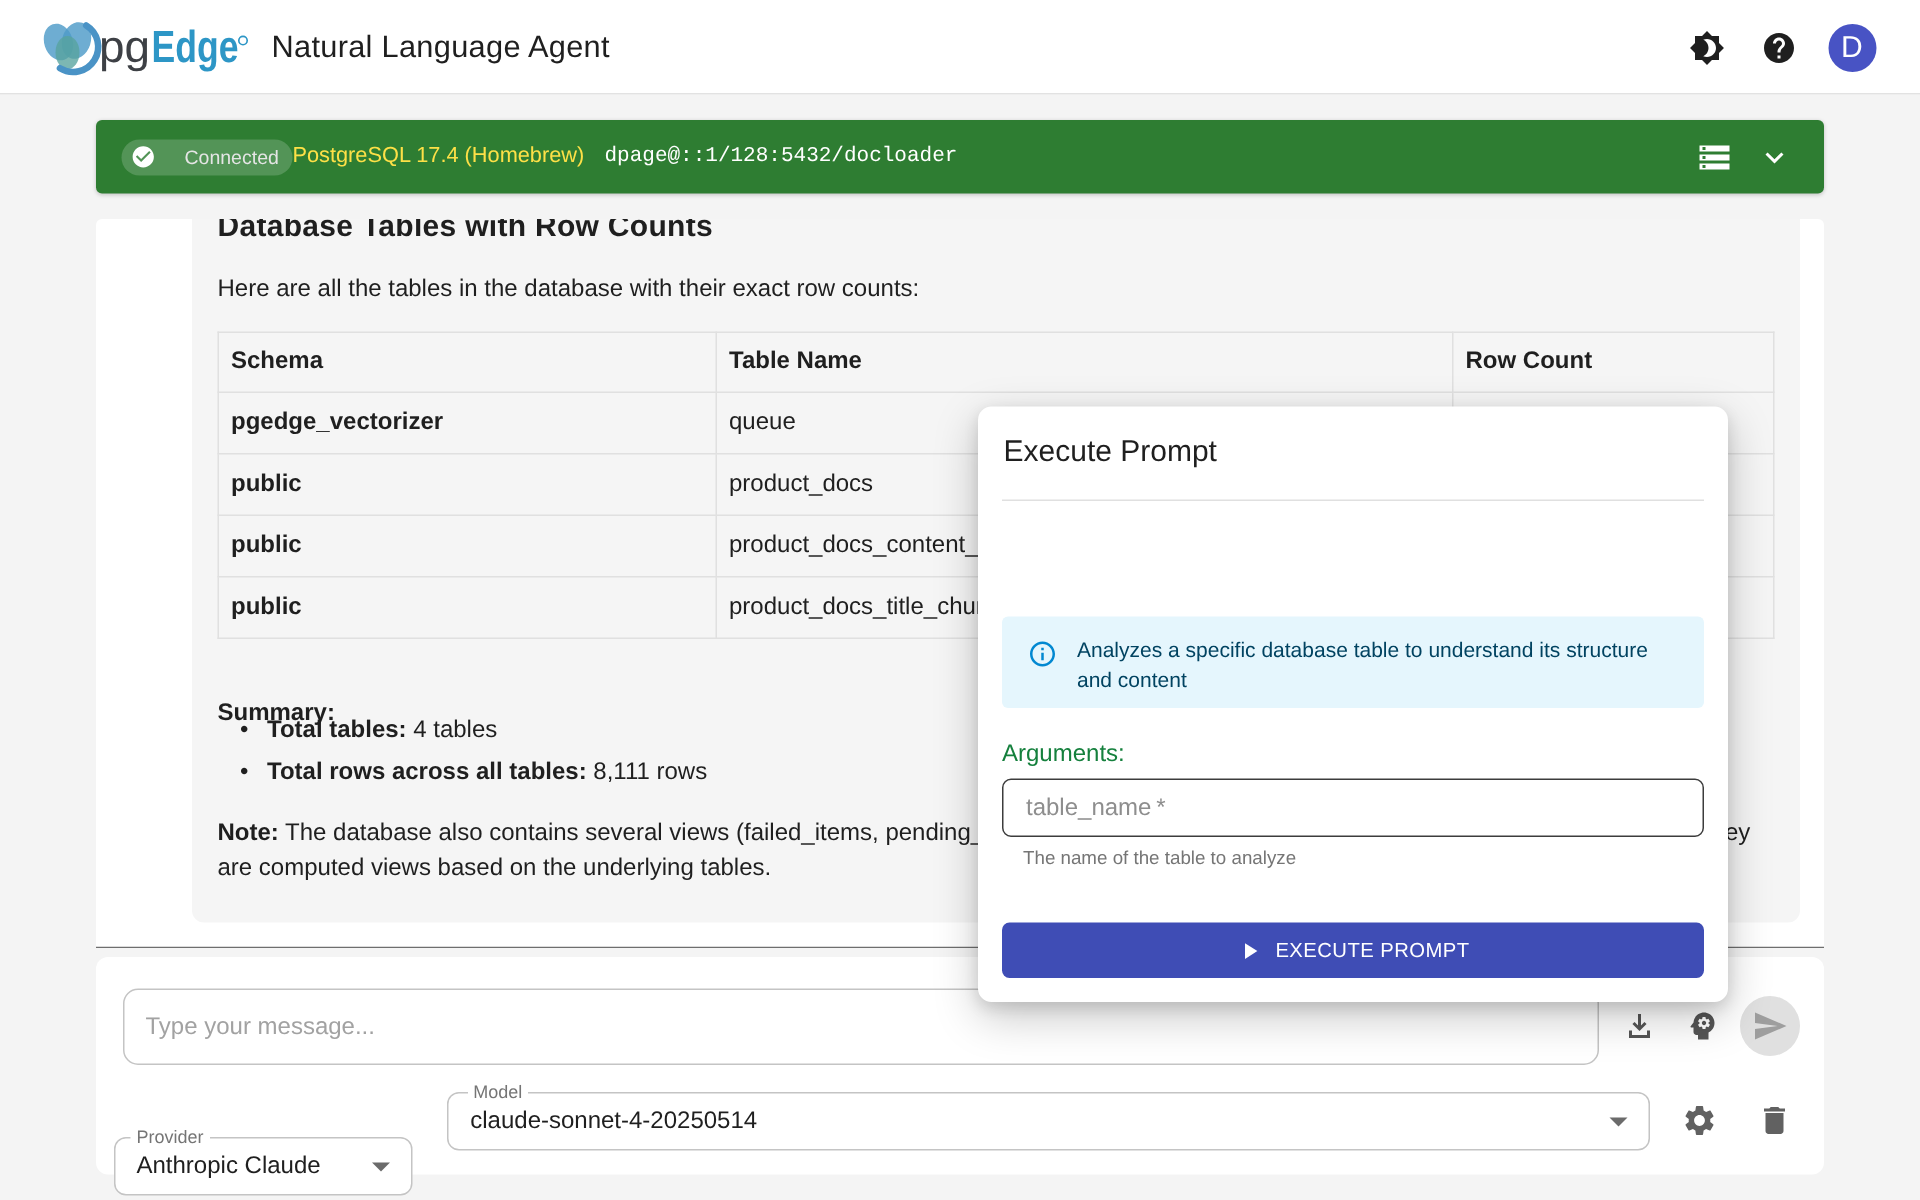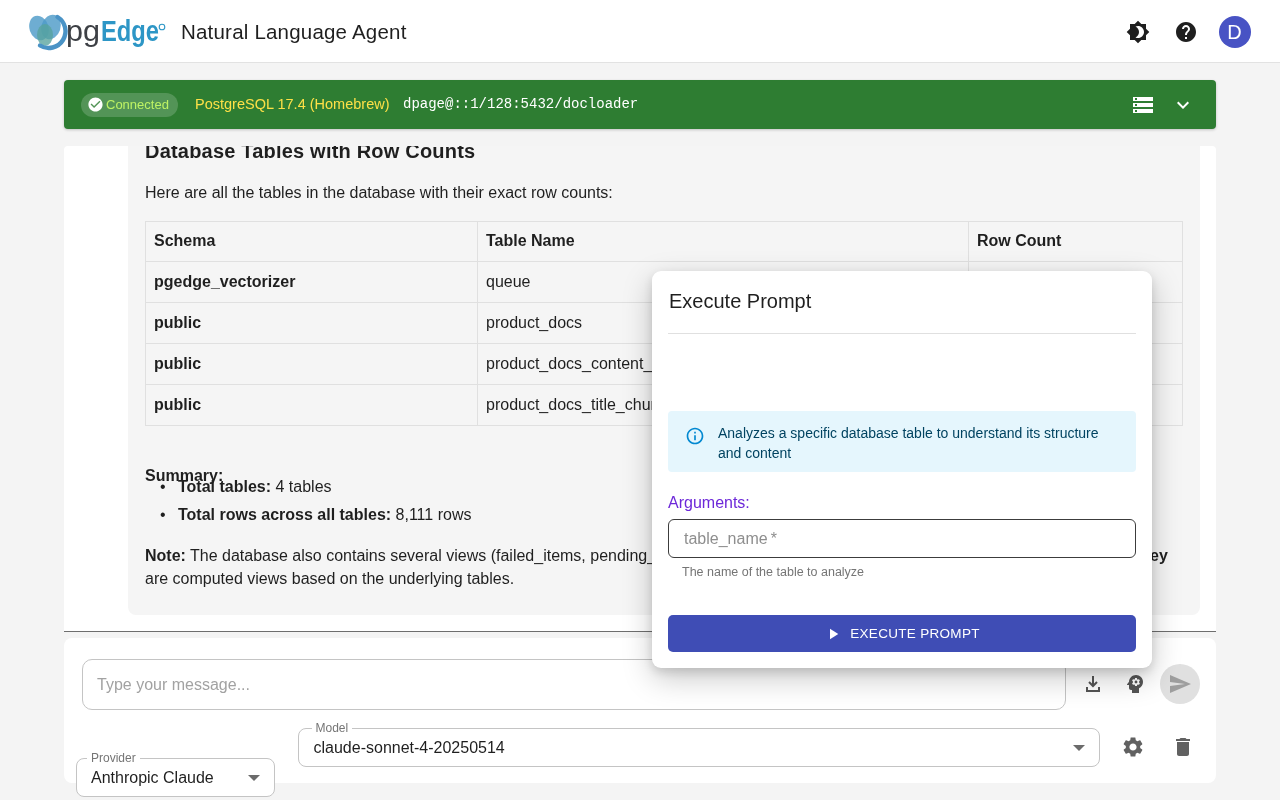--- a/index.html
+++ b/index.html
@@ -4,21 +4,21 @@
 <style>
 * { margin:0; padding:0; box-sizing:border-box; }
 html,body { width:1280px; height:800px; overflow:hidden; }
 body { font-family:"Liberation Sans", sans-serif; background:#f4f4f4; position:relative; color:#1f1f1f; }
 .abs { position:absolute; }
 
 #header { left:0; top:0; width:1280px; height:63px; background:#fff; border-bottom:1px solid #e2e2e2; }
 #apptitle { left:181px; top:0; height:63px; line-height:63px; font-size:20.5px; color:#1f1f1f; letter-spacing:0.2px; }
 
 #greenbar { left:64px; top:80px; width:1152px; height:49px; background:#2e7d32; border-radius:4px; box-shadow:0 1px 3px rgba(0,0,0,0.2); }
-#chip { left:17px; top:12.5px; height:24px; border-radius:12px; background:rgba(255,255,255,0.18); color:#bef264; font-size:13px; padding:0 9px 0 6px; display:flex; align-items:center; gap:2px; }
+#chip { left:17px; top:12.5px; height:24px; border-radius:12px; background:rgba(255,255,255,0.18); color:#e5e5e5; font-size:13px; padding:0 9px 0 6px; display:flex; align-items:center; gap:19px; }
 #pgtext { left:131px; top:0; height:49px; line-height:49px; color:#fde047; font-size:14.5px; }
 #monotext { left:339px; top:0; height:49px; line-height:49px; color:#fff; font-family:"Liberation Mono", monospace; font-size:14px; }
 
 #panel { left:64px; top:146px; width:1152px; height:486px; background:#fff; border-bottom:1px solid #6e6e6e; border-radius:4px 4px 0 0; overflow:hidden; }
 #bubble { left:64px; top:-12px; width:1072px; height:481px; background:#f5f5f5; border-radius:8px; }
 
 table { border-collapse:collapse; }
 #dbtable { position:absolute; left:81px; top:74.5px; width:1038px; }
 #dbtable th, #dbtable td { border:1px solid #e0e0e0; font-size:16px; text-align:left; padding:0 8px; }
 #dbtable th { height:40px; font-weight:bold; }
@@ -106,21 +106,21 @@
           <td>3,868</td>
         </tr>
   </tbody>
     </table>
   <div class="abs" style="left:81px; top:301px; font-size:16px; font-weight:bold;margin-top:20px;">Summary:</div>
   <div class="abs" style="left:96px; top:332px; font-size:16px;">•</div>
   <div class="abs" style="left:114px; top:332px; font-size:16px;"><b>Total tables:</b> 4 tables</div>
   <div class="abs" style="left:96px; top:360px; font-size:16px;">•</div>
   <div class="abs" style="left:114px; top:360px; font-size:16px;"><b>Total rows across all tables:</b> 8,111 rows</div>
   <div class="abs" style="left:81px; top:401px; font-size:16px; white-space:nowrap;"><b>Note:</b> The database also contains several views (failed_items, pending_items, processing_queue) that are not included here as they</div>
-  <div class="abs" style="left:1086px; top:401px; font-size:16px;font-weight:bold;">ey</div>
+  <div class="abs" style="left:1086px; top:401px; font-size:16px;">ey</div>
   <div class="abs" style="left:81px; top:424px; font-size:16px;">are computed views based on the underlying tables.</div>
 </div>
 
 <div class="abs" id="chatpanel">
   <div class="abs outl" style="left:18px; top:21px; width:984px; height:51px; border-radius:10px;"></div>
   <div class="abs" style="left:33px; top:21px; height:51px; line-height:51px; font-size:16px; color:#a2a2a2;">Type your message...</div>
   <svg class="abs" style="left:1017px; top:34px;" width="24" height="24" viewBox="0 0 24 24" fill="none" stroke="#555" stroke-width="2">
       <path d="M12 4v10M8 10l4 4 4-4M6 15v4h12v-4" fill="none"></path>
     </svg>
   <svg class="abs" style="left:1059px; top:34px;" width="24" height="24" viewBox="0 0 24 24" fill="#555">
@@ -151,21 +151,21 @@
 
 <div class="abs" id="modal">
   <div class="abs" style="left:17px; top:19px; font-size:20px; color:#1f1f1f;">Execute Prompt</div>
   <div class="abs" style="left:16px; top:62px; width:468px; border-top:1px solid #e0e0e0;"></div>
   <div class="abs" style="left:16px; top:140px; width:468px; height:61px; background:#e5f6fd; border-radius:4px;">
     <svg class="abs" style="left:17px; top:15px;" width="20" height="20" viewBox="0 0 24 24" fill="#0288d1">
         <path d="M11 7h2v2h-2zm0 4h2v6h-2zm1-9C6.48 2 2 6.48 2 12s4.48 10 10 10 10-4.48 10-10S17.52 2 12 2zm0 18c-4.41 0-8-3.59-8-8s3.59-8 8-8 8 3.59 8 8-3.59 8-8 8z"></path>
       </svg>
     <div class="abs" style="left:50px; top:12px; width:430px; font-size:14px; line-height:20px; color:#014361;">Analyzes a specific database table to understand its structure<br>and content</div>
   </div>
-  <div class="abs" style="left:16px; top:223px; font-size:16px; color:#6d28d9;">Arguments:</div>
+  <div class="abs" style="left:16px; top:223px; font-size:16px; color:#15803d;">Arguments:</div>
   <div class="abs" style="left:16px; top:248px; width:468px; height:39px; border:1px solid #3c3c3c; border-radius:6px;">
     <span class="abs" style="left:15px; top:0; height:37px; line-height:37px; font-size:16px; color:#8e8e8e;">table_name *</span>
   </div>
   <div class="abs" style="left:30px; top:294px; font-size:12.5px; color:#757575;">The name of the table to analyze</div>
   <div class="abs" style="left:16px; top:344px; width:468px; height:37px; background:#3f4db5; border-radius:5px; color:#fff; display:flex; align-items:center; justify-content:center; gap:8px;">
     <svg width="18" height="18" viewBox="0 0 24 24" fill="#fff">
         <path d="M8 5v14l11-7z"></path>
       </svg>
     <span style="font-size:13.5px; letter-spacing:0.3px;">EXECUTE PROMPT</span>
   </div>

